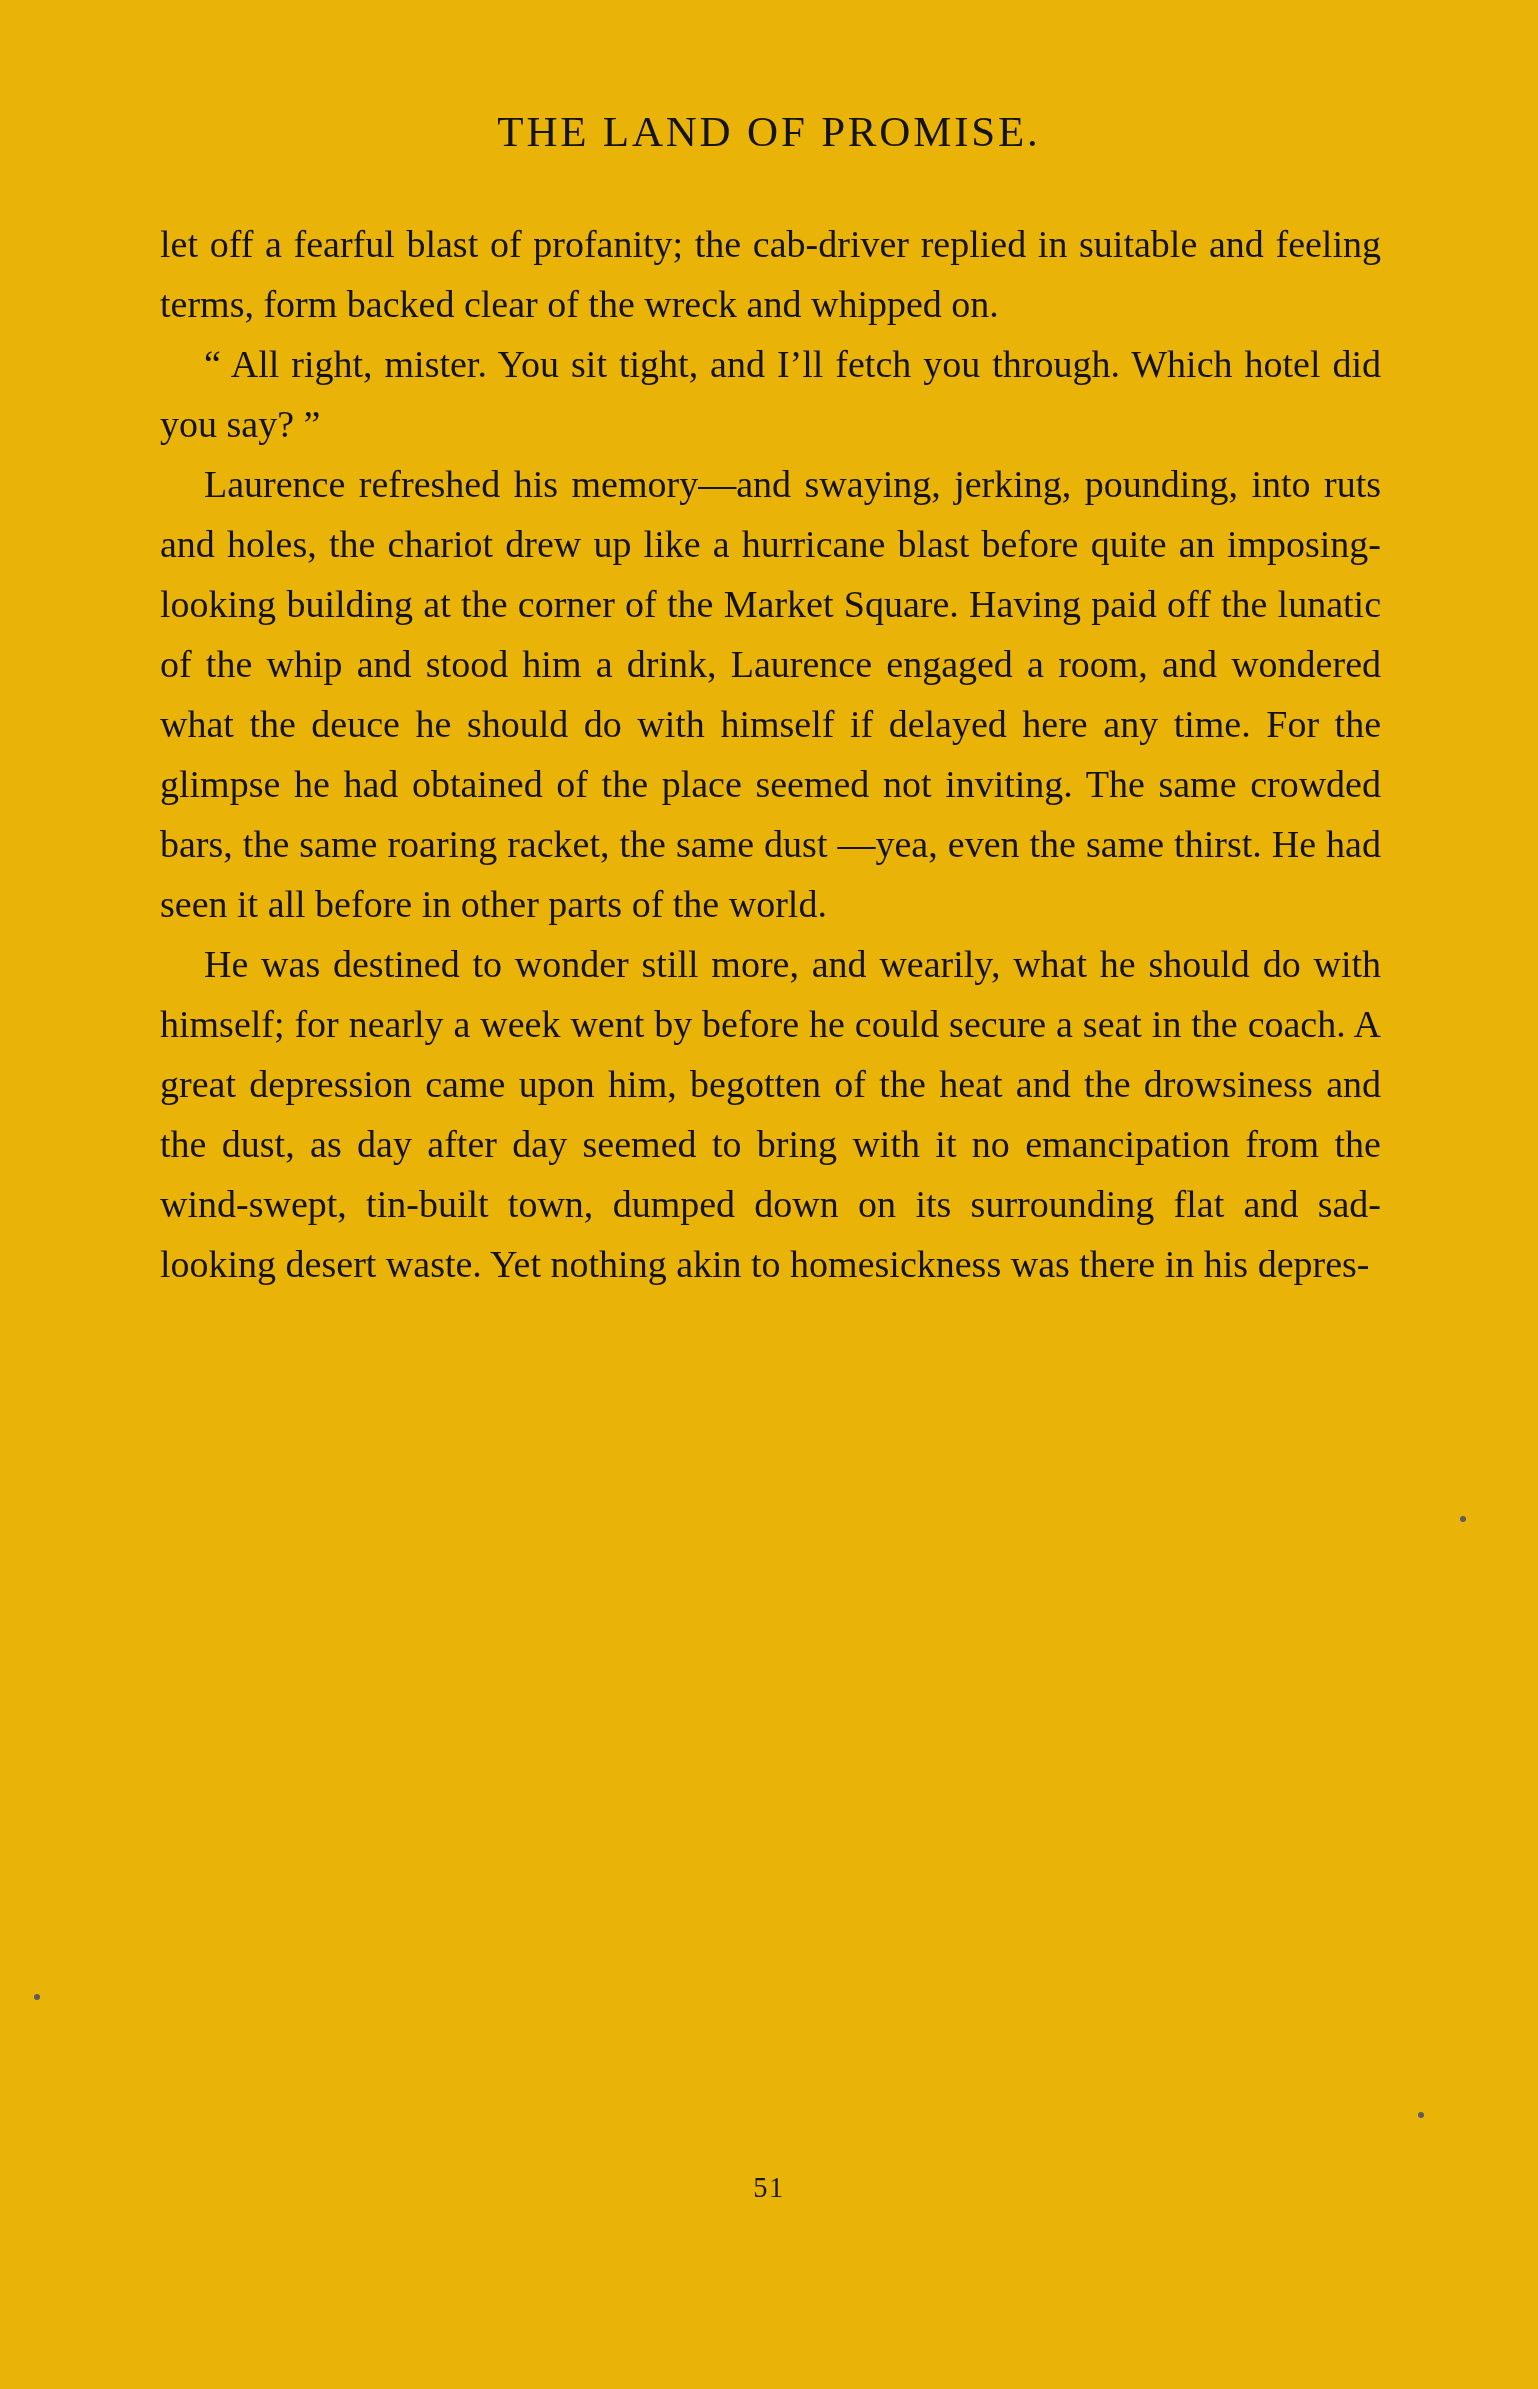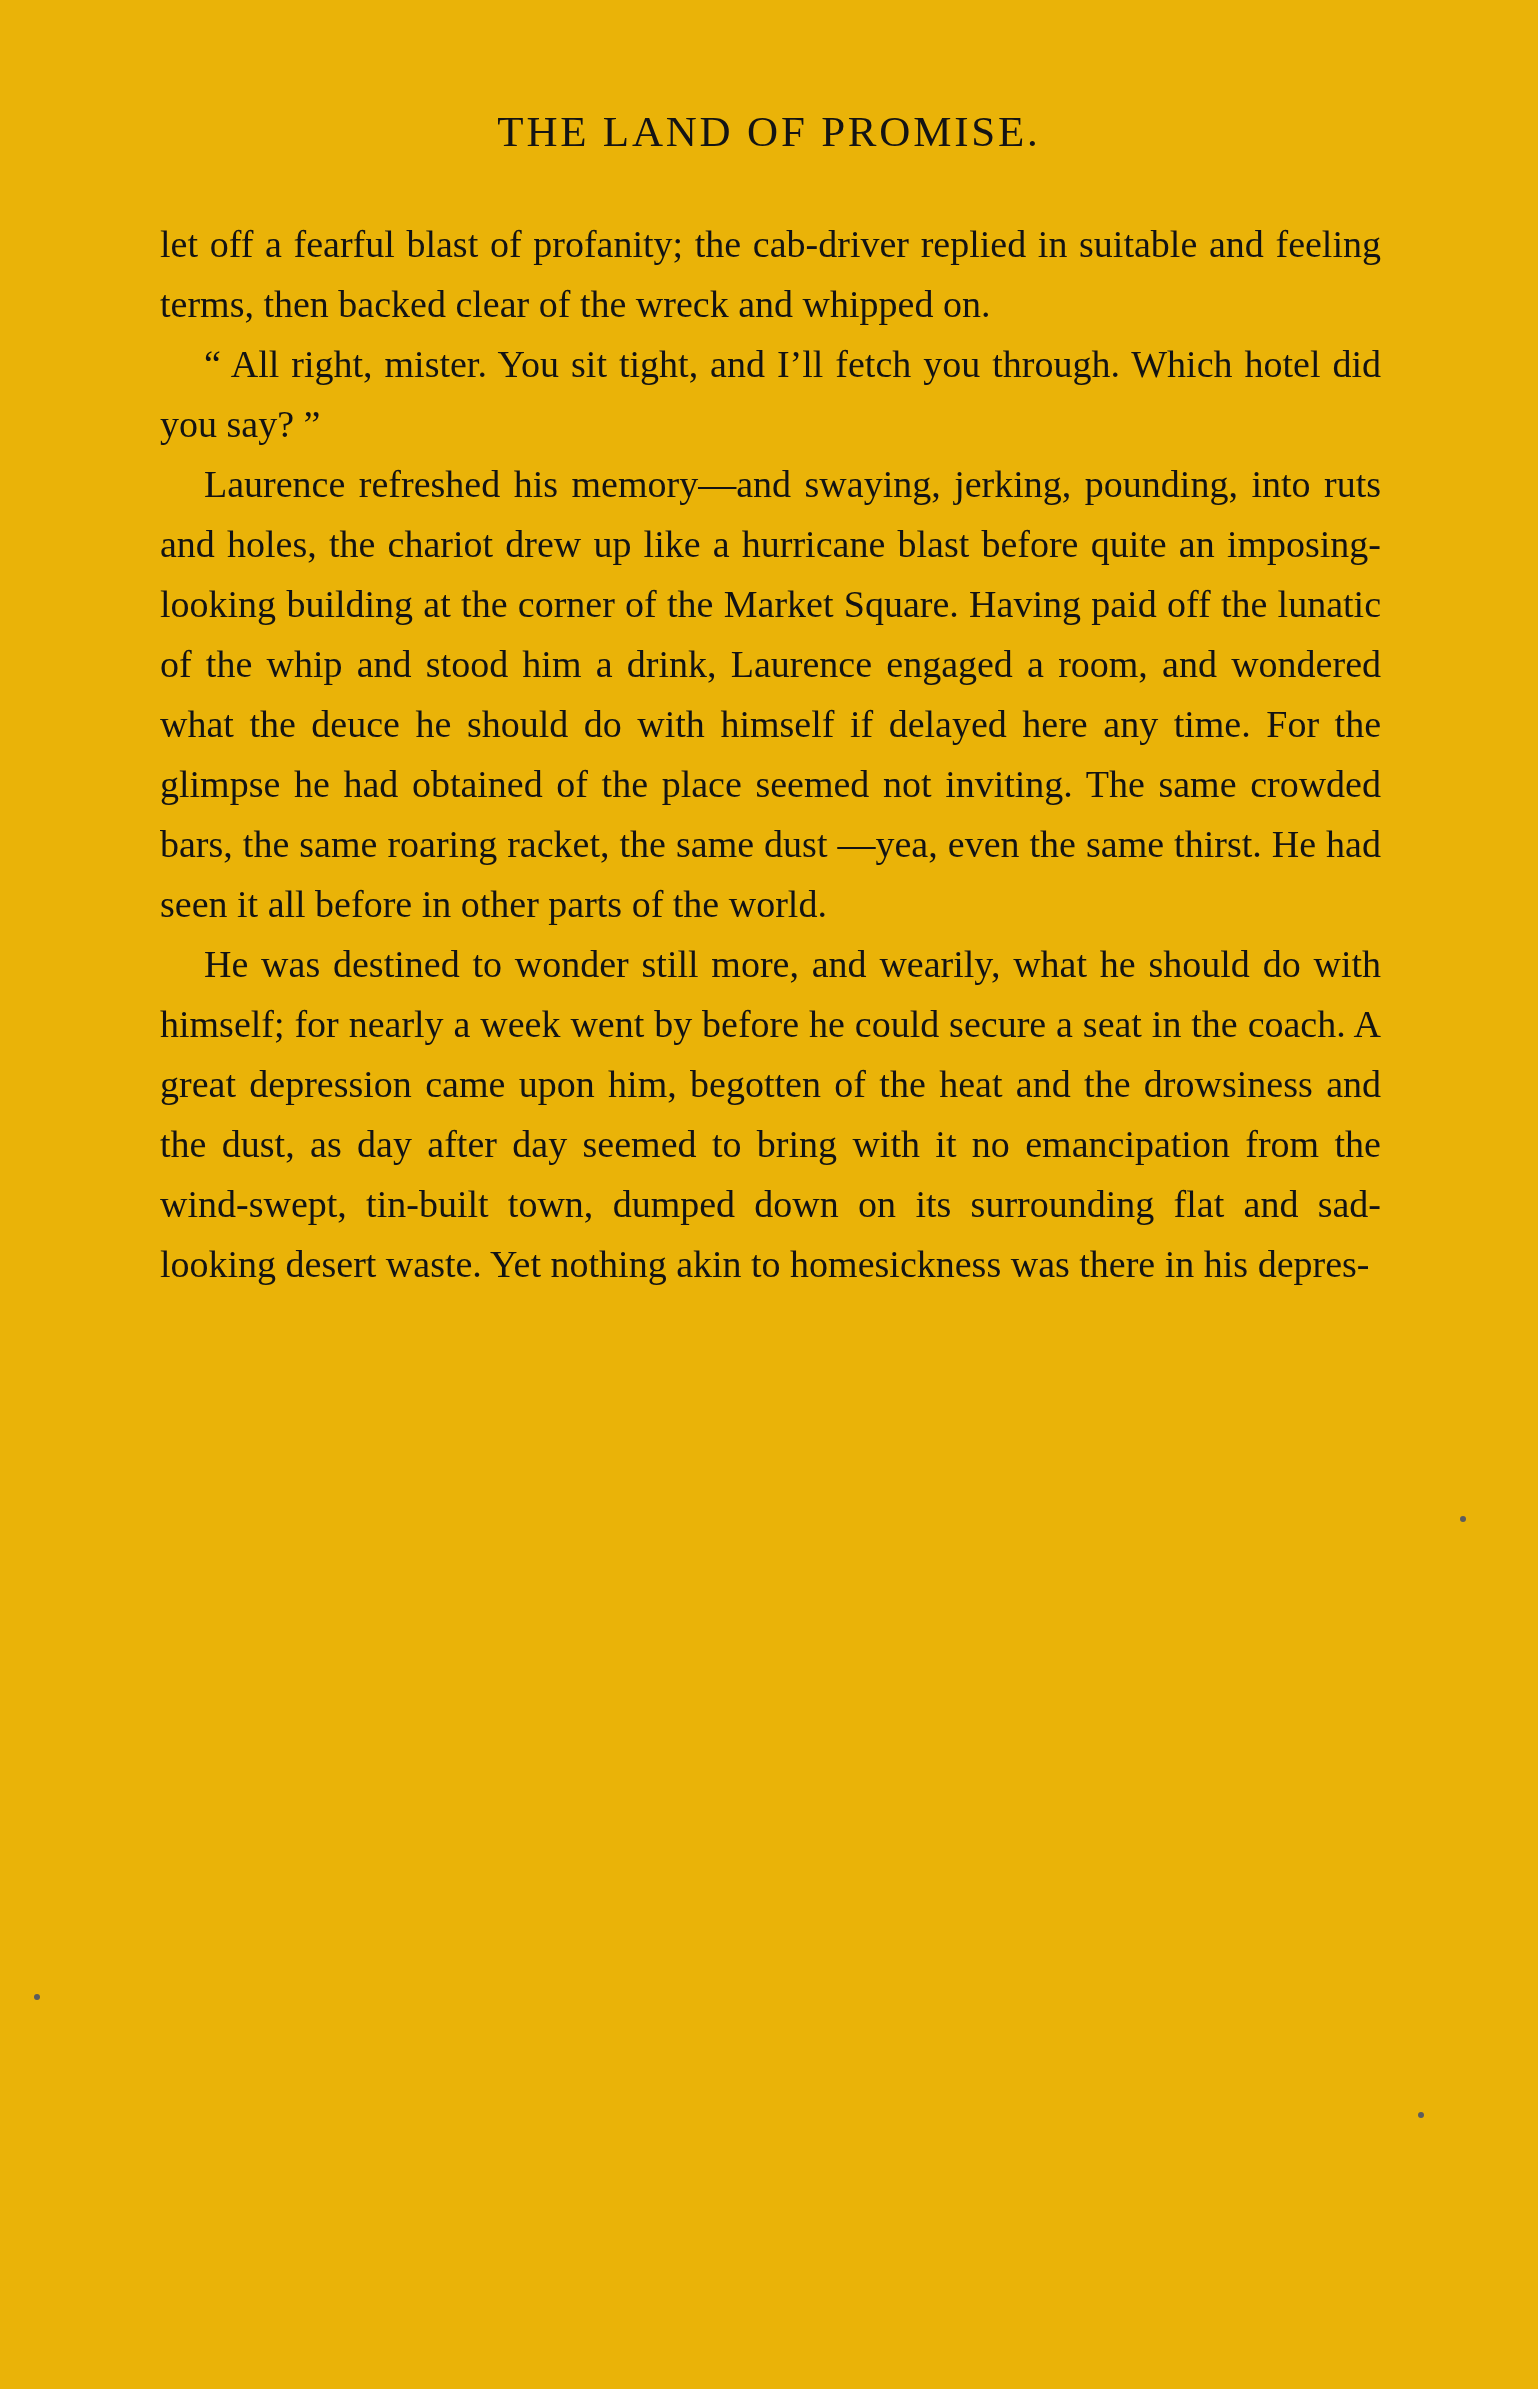--- a/index.html
+++ b/index.html
@@ -77,25 +77,26 @@
   .speck.s3 { left: 1418px; top: 2112px; width: 6.4px; height: 6.4px; }
 </style>
 </head>
 <body>
 
 <div class="page">
 
   <div class="page-header">THE LAND OF PROMISE.</div>
 
   <div class="body-text">
-    <p class="cont">let off a fearful blast of profanity; the cab-driver replied in suitable and feeling terms, then backed clear of the wreck and whipped on.</p>
+    <p class="cont">let off a fearful blast of profanity; the cab-driver replied in suitable and feeling terms, form backed clear of the wreck and whipped on.</p>
     <p class="quote">“ All right, mister.   You sit tight, and I’ll fetch you through.   Which hotel did you say? ”</p>
     <p class="indent">Laurence refreshed his memory—and swaying, jerking, pounding, into ruts and holes, the chariot drew up like a hurricane blast before quite an imposing-looking building at the corner of the Market Square.  Having paid off the lunatic of the whip and stood him a drink, Laurence engaged a room, and wondered what the deuce he should do with himself if delayed here any time.  For the glimpse he had obtained of the place seemed not inviting.  The same crowded bars, the same roaring racket, the same dust —yea, even the same thirst.  He had seen it all before in other parts of the world.</p>
     <p class="indent">He was destined to wonder still more, and wearily, what he should do with himself; for nearly a week went by before he could secure a seat in the coach.  A great depression came upon him, begotten of the heat and the drowsiness and the dust, as day after day seemed to bring with it no emancipation from the wind-swept, tin-built town, dumped down on its surrounding flat and sad-looking desert waste.  Yet nothing akin to homesickness was there in his depres-</p>
   </div>
 
+  <div class="page-number">51</div>
 
   <div class="speck s1"></div>
   <div class="speck s2"></div>
   <div class="speck s3"></div>
 
 </div>
 
 
 </body></html>

